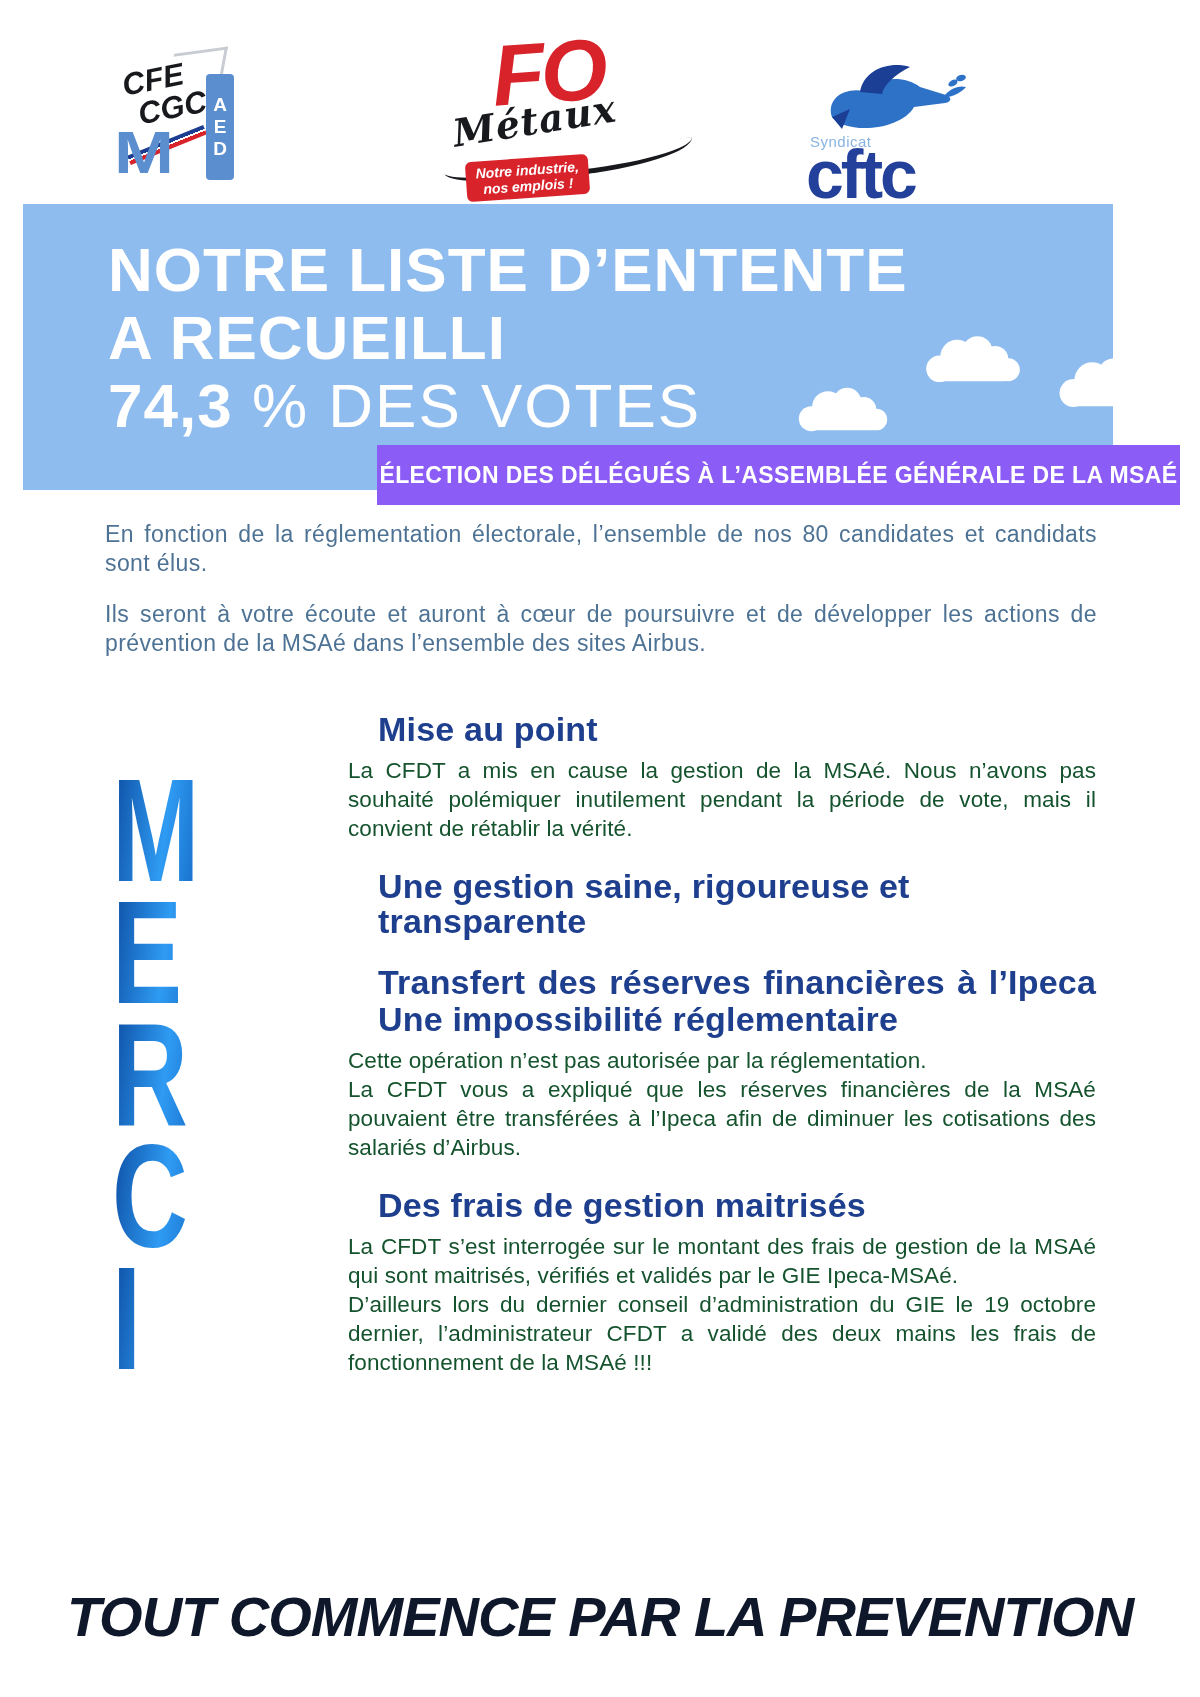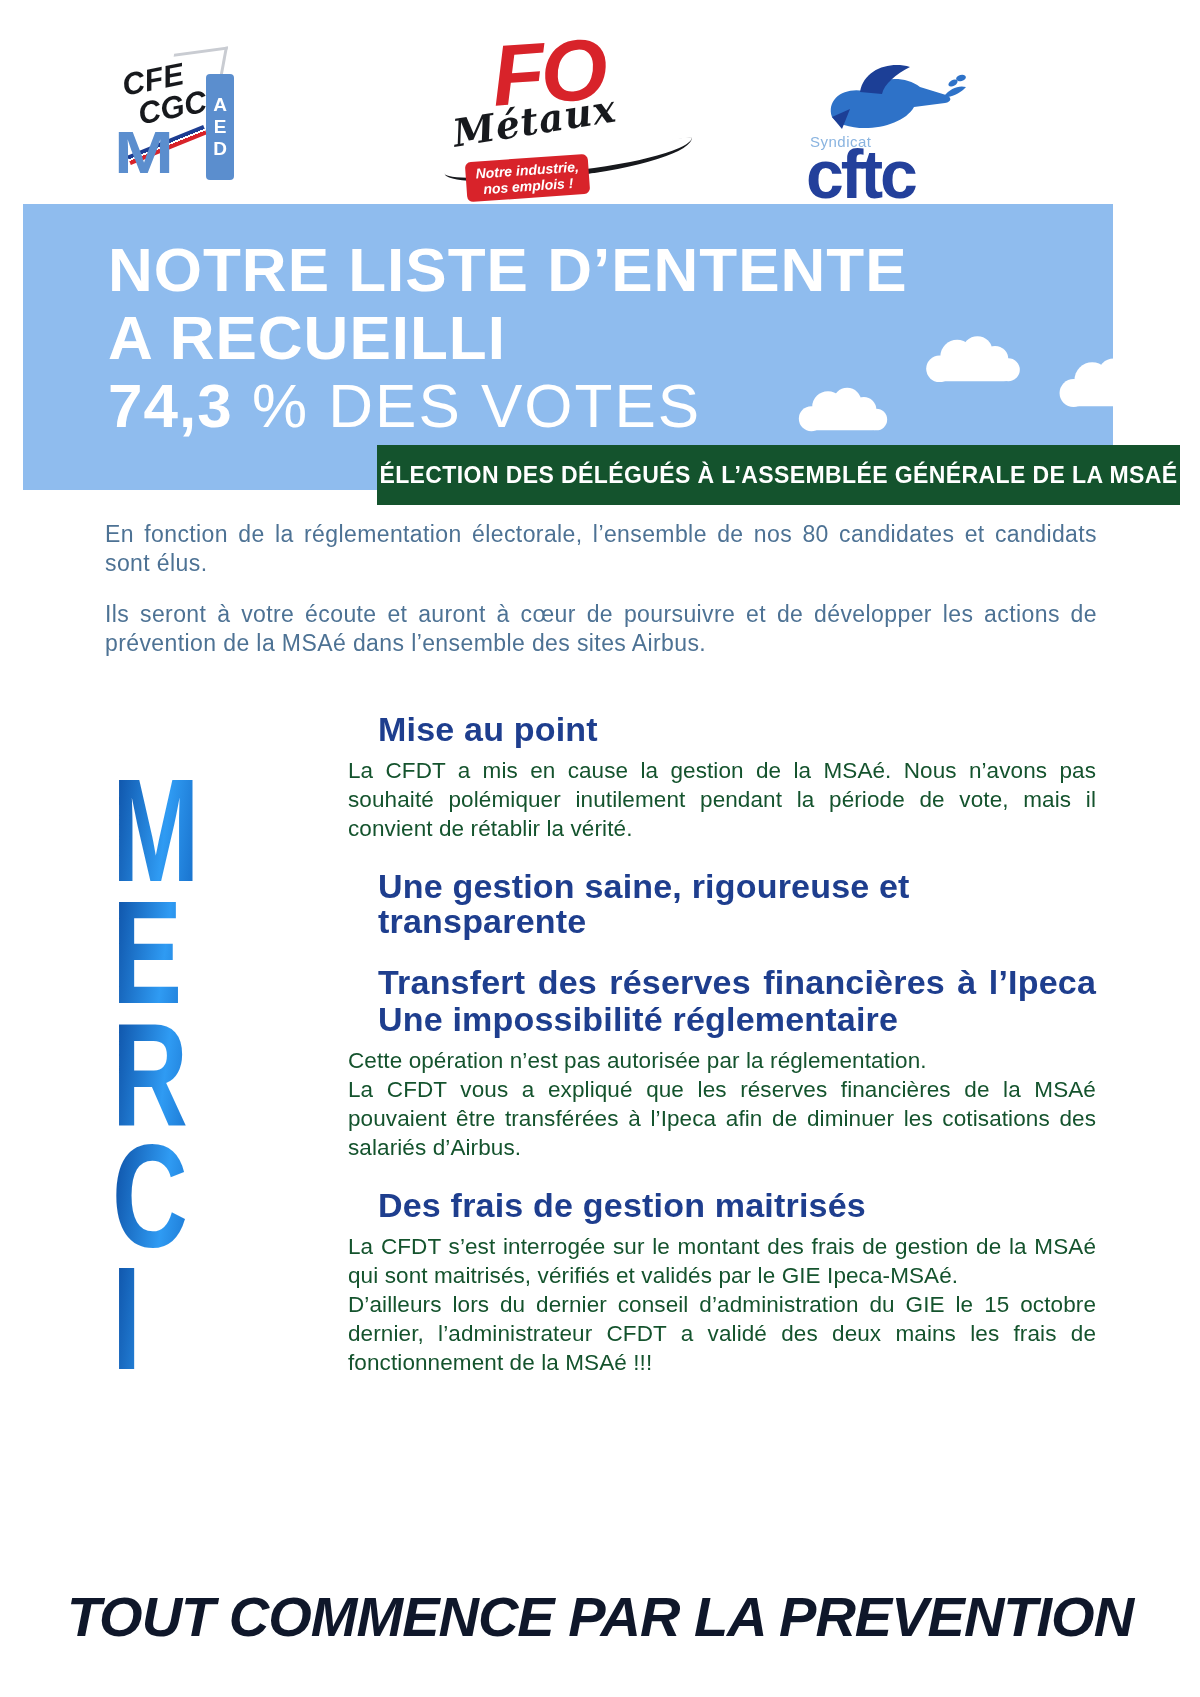--- a/index.html
+++ b/index.html
@@ -113,21 +113,21 @@
   .banner-title .thin { font-weight: 400; letter-spacing: 2px; }
   .cloud { position: absolute; }
   .cloud-1 { left: 770px; top: 178px; width: 100px; }
   .cloud-2 { left: 897px; top: 126px; width: 106px; }
   .cloud-3 { left: 1030px; top: 148px; width: 112px; }
 
   
   .election-bar {
     position: absolute; left: 377px; top: 445px;
     width: 803px; height: 60px;
-    background: #14532d;
+    background: #8b5cf6;
     display: flex; align-items: center; justify-content: center;
     z-index: 2;
   }
   .election-bar-text {
     color: #ffffff; font-weight: 700; font-size: 23px; letter-spacing: 0.4px;
     white-space: nowrap;
   }
 
   
   .intro {
@@ -290,20 +290,20 @@
     <section class="content-section">
       <div class="section-heading stretch">Transfert des réserves financières à l’Ipeca</div>
       <div class="section-heading second-line">Une impossibilité réglementaire</div>
       <p>Cette opération n’est pas autorisée par la réglementation.</p>
       <p>La CFDT vous a expliqué que les réserves financières de la MSAé pouvaient être transférées à l’Ipeca afin de diminuer les cotisations des salariés d’Airbus.</p>
     </section>
 
     <section class="content-section">
       <div class="section-heading">Des frais de gestion maitrisés</div>
       <p>La CFDT s’est interrogée sur le montant des frais de gestion de la MSAé qui sont maitrisés, vérifiés et validés par le GIE Ipeca-MSAé.</p>
-      <p>D’ailleurs lors du dernier conseil d’administration du GIE le 15 octobre dernier, l’administrateur CFDT a validé des deux mains les frais de fonctionnement de la MSAé !!!</p>
+      <p>D’ailleurs lors du dernier conseil d’administration du GIE le 19 octobre dernier, l’administrateur CFDT a validé des deux mains les frais de fonctionnement de la MSAé !!!</p>
     </section>
 
   </div>
 
   <div class="footer-line">TOUT COMMENCE PAR LA PREVENTION</div>
 
 </div>
 
 </body></html>

